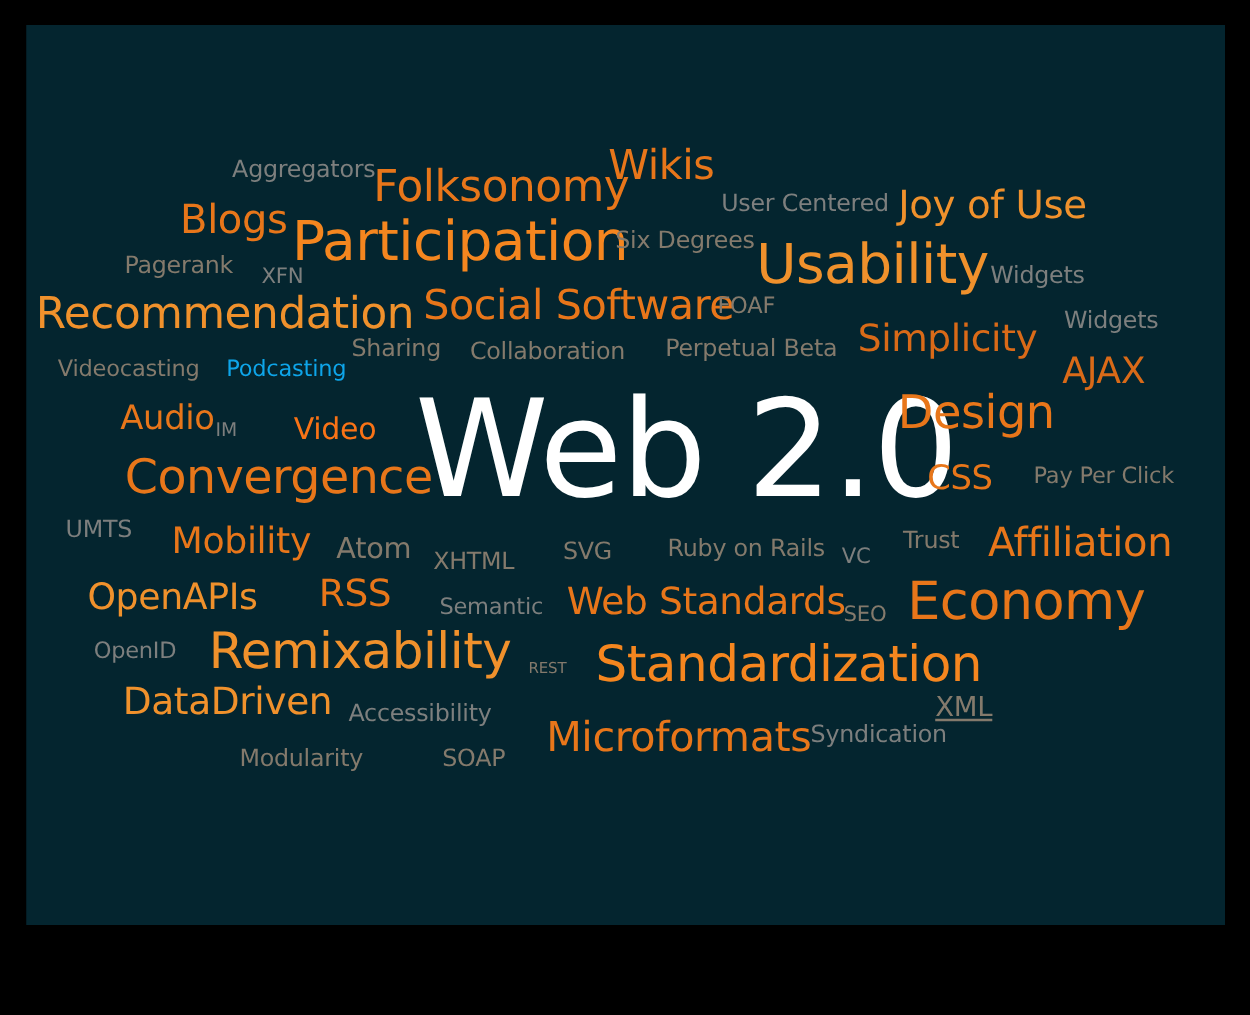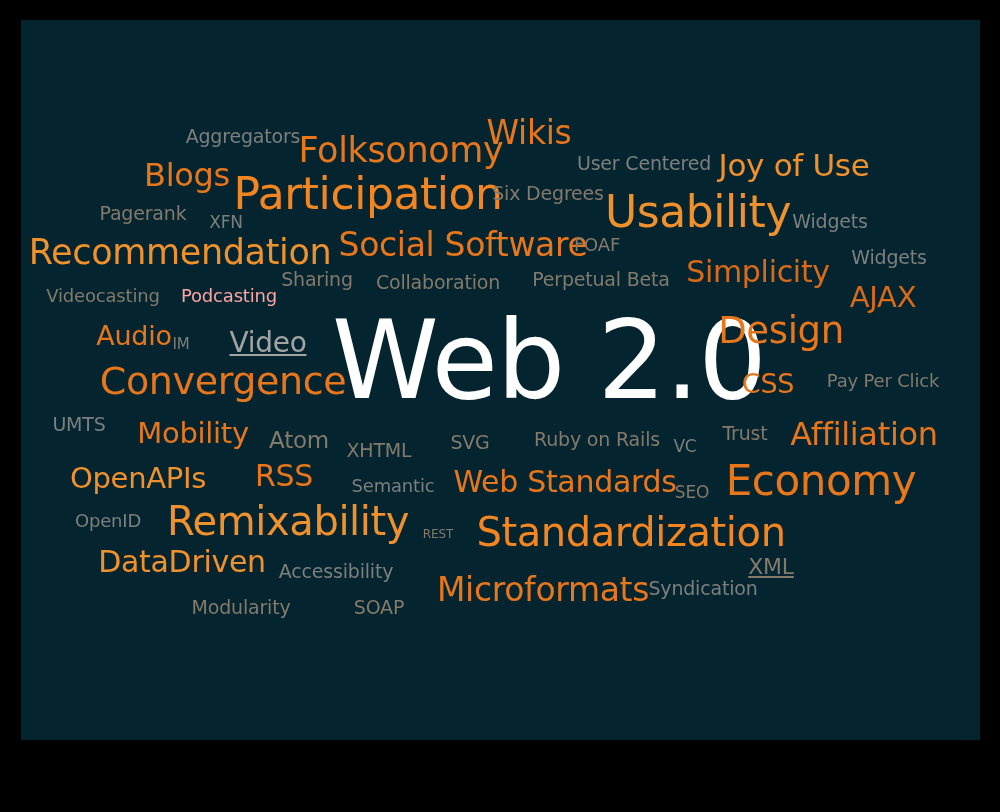--- a/index.html
+++ b/index.html
@@ -61,35 +61,35 @@
       <div class="word" style="font-size: 30px; color: rgb(217, 106, 24); left: 737px; top: 252px;">Simplicity</div>
       <div class="word" style="font-size: 30px; color: rgb(232, 118, 26); left: 544px; top: 462px;">Web Standards</div>
       <div class="word" style="font-size: 30px; color: rgb(240, 145, 44); left: 161px; top: 542px;">DataDriven</div>
       <div class="word" style="font-size: 33px; color: rgb(232, 118, 26); left: 508px; top: 112px;">Wikis</div>
       <div class="word" style="font-size: 29px; color: rgb(240, 145, 44); left: 117px; top: 458px;">OpenAPIs</div>
       <div class="word" style="font-size: 29px; color: rgb(232, 118, 26); left: 172px; top: 413px;">Mobility</div>
       <div class="word" style="font-size: 32px; color: rgb(232, 118, 26); left: 166px; top: 155px;">Blogs</div>
       <div class="word" style="font-size: 29px; color: rgb(217, 106, 24); left: 862px; top: 277px;">AJAX</div>
       <div class="word" style="font-size: 30px; color: rgb(232, 118, 26); left: 263px; top: 456px;">RSS</div>
       <div class="word" style="font-size: 27px; color: rgb(232, 118, 26); left: 95px; top: 315px; margin-left: 18px;">Audio</div>
-      <div class="word" style="font-size: 28px; color: #a3a3a3; left: 247px; top: 323px; text-decoration: underline;">Video</div>
+      <div class="word" style="font-size: 24px; color: #f97316; left: 247px; top: 323px;">Video</div>
       <div class="word" style="font-size: 27px; color: rgb(232, 118, 26); left: 747px; top: 363px;">CSS</div>
       <div class="word" style="font-size: 19px; color: rgb(125, 127, 126); left: 222px; top: 116px;">Aggregators</div>
       <div class="word" style="font-size: 19px; color: rgb(132, 122, 108); left: 122px; top: 193px; text-align: center;">Pagerank</div>
       <div class="word" style="font-size: 17px; color: rgb(125, 127, 126); left: 205px; top: 202px;">XFN</div>
       <div class="word" style="font-size: 19px; color: rgb(132, 122, 108); left: 527px; top: 173px;">Six Degrees</div>
       <div class="word" style="font-size: 19px; color: rgb(125, 127, 126); left: 623px; top: 143px;">User Centered</div>
       <div class="word" style="font-size: 19px; color: rgb(125, 127, 126); left: 809px; top: 201px;">Widgets</div>
       <div class="word" style="font-size: 18px; color: rgb(132, 122, 108); left: 576px; top: 225px;">FOAF</div>
       <div class="word" style="font-size: 19px; color: rgb(125, 127, 126); left: 868px; top: 237px;">Widgets</div>
       <div class="word" style="font-size: 19px; color: rgb(132, 122, 108); left: 296px; top: 259px;">Sharing</div>
       <div class="word" style="font-size: 19px; color: rgb(132, 122, 108); left: 417px; top: 262px;">Collaboration</div>
       <div class="word" style="font-size: 19px; color: rgb(132, 122, 108); left: 580px; top: 259px;">Perpetual Beta</div>
       <div class="word" style="font-size: 18px; color: rgb(132, 122, 108); left: 82px; top: 276px;">Videocasting</div>
-      <div class="word" style="font-size: 18px; color: #fca5a5; left: 208px; top: 276px;">Podcasting</div>
+      <div class="word" style="font-size: 18px; color: #0ea5e9; left: 208px; top: 276px;">Podcasting</div>
       <div class="word" style="font-size: 15px; color: rgb(125, 127, 126); left: 160px; top: 324px;">IM</div>
       <div class="word" style="font-size: 18px; color: rgb(132, 122, 108); left: 862px; top: 361px;">Pay Per Click</div>
       <div class="word" style="font-size: 19px; color: rgb(125, 127, 126); left: 58px; top: 404px;">UMTS</div>
       <div class="word" style="font-size: 23px; color: rgb(132, 122, 108); left: 278px; top: 420px;">Atom</div>
       <div class="word" style="font-size: 19px; color: rgb(132, 122, 108); left: 358px; top: 430px;">XHTML</div>
       <div class="word" style="font-size: 19px; color: rgb(132, 122, 108); left: 449px; top: 422px;">SVG</div>
       <div class="word" style="font-size: 19px; color: rgb(132, 122, 108); left: 576px; top: 419px;">Ruby on Rails</div>
       <div class="word" style="font-size: 17px; color: rgb(125, 127, 126); left: 664px; top: 426px;">VC</div>
       <div class="word" style="font-size: 19px; color: rgb(132, 122, 108); left: 724px; top: 413px;">Trust</div>
       <div class="word" style="font-size: 18px; color: rgb(125, 127, 126); left: 372px; top: 466px;">Semantic</div>

